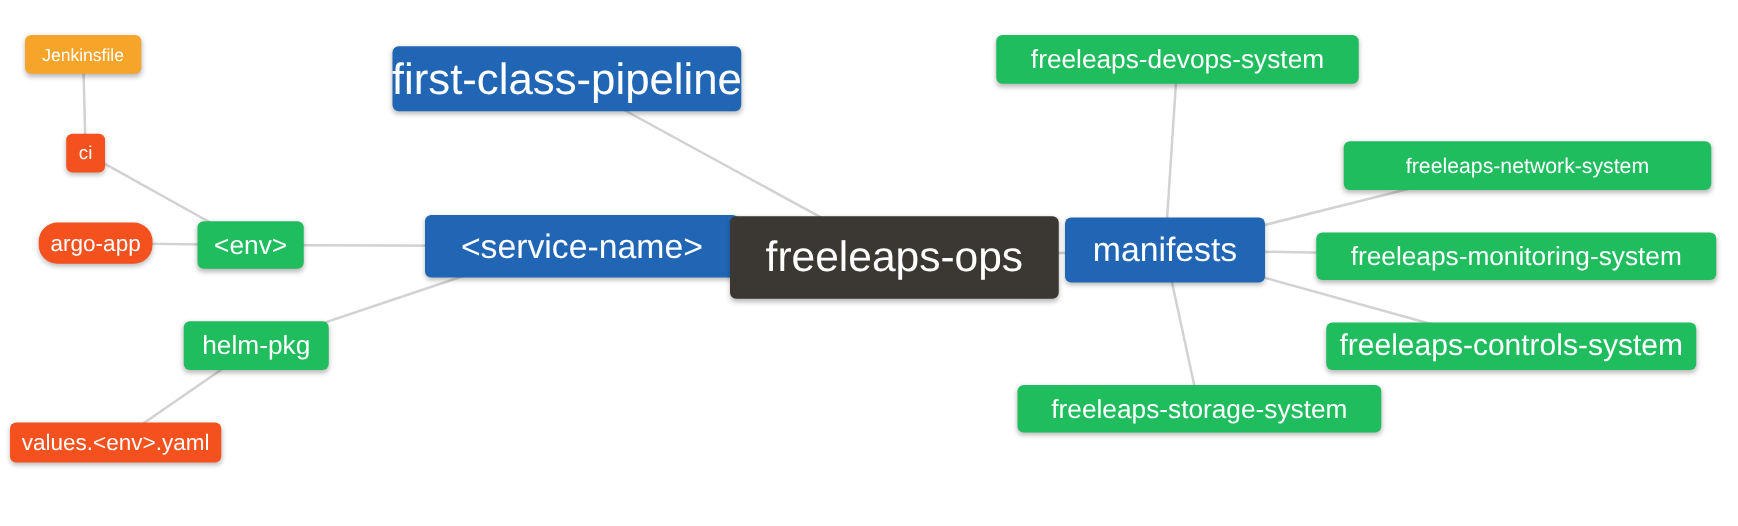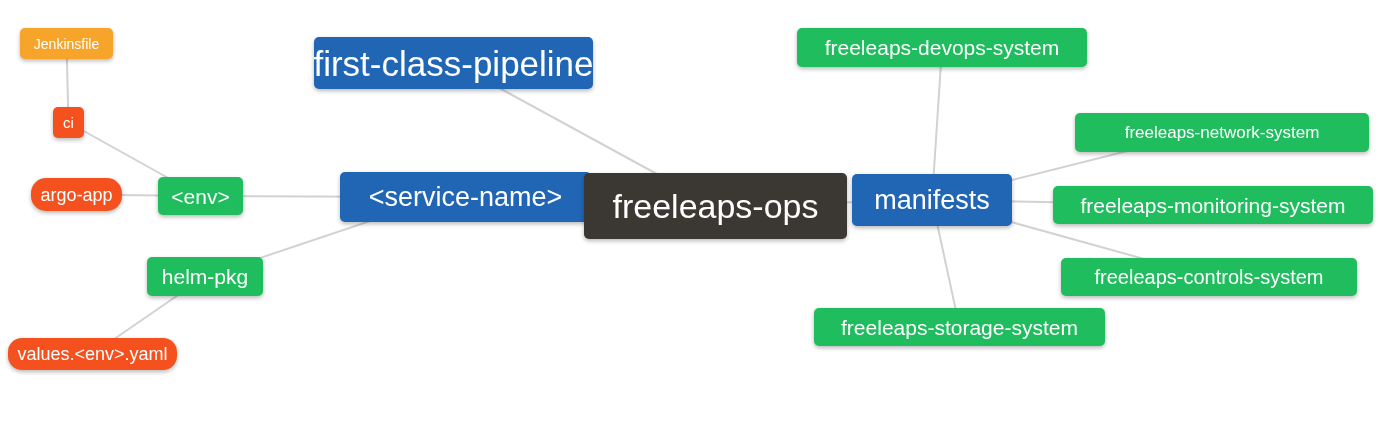--- a/index.html
+++ b/index.html
@@ -58,24 +58,24 @@
       <line x1="932" y1="200" x2="1213" y2="205" stroke="#d2d2d2" stroke-width="2"></line>
       <line x1="932" y1="200" x2="1209" y2="277" stroke="#d2d2d2" stroke-width="2"></line>
       <line x1="932" y1="200" x2="959.5" y2="327" stroke="#d2d2d2" stroke-width="2"></line>
     </svg>
   <div id="node-layer">
       <div class="node" style="left: 20px; top: 28px; width: 93px; height: 31px; font-size: 14px; background: rgb(247, 164, 42); color: rgb(255, 255, 255);">Jenkinsfile</div>
       <div class="node" style="left: 53px; top: 107px; width: 31px; height: 31px; font-size: 15px; background: rgb(244, 81, 30); color: rgb(255, 255, 255); text-align: center;">ci</div>
       <div class="node" style="left: 31px; top: 178px; width: 91px; height: 33px; font-size: 18px; background: rgb(244, 81, 30); color: rgb(255, 255, 255); border-radius: 15px;">argo-app</div>
       <div class="node" style="left: 158px; top: 177px; width: 85px; height: 38px; font-size: 21px; background: rgb(32, 189, 94); color: rgb(255, 255, 255);">&lt;env&gt;</div>
       <div class="node" style="left: 147px; top: 257px; width: 116px; height: 39px; font-size: 21px; background: rgb(32, 189, 94); color: rgb(255, 255, 255);">helm-pkg</div>
-      <div class="node" style="left: 8px; top: 338px; width: 169px; height: 32px; font-size: 18px; background: rgb(244, 81, 30); color: rgb(255, 255, 255); border-radius: 14px;">values.&lt;env&gt;.yaml</div>
+      <div class="node" style="left: 8px; top: 338px; width: 169px; height: 32px; font-size: 18px; background: rgb(244, 81, 30); color: rgb(255, 255, 255);">values.&lt;env&gt;.yaml</div>
       <div class="node" style="left: 314px; top: 37px; width: 279px; height: 52px; font-size: 35px; background: rgb(33, 102, 181); color: rgb(255, 255, 255);">first-class-pipeline</div>
       <div class="node" style="left: 316px; top: 172px; width: 251px; height: 50px; font-size: 27px; background: rgb(33, 102, 181); color: rgb(255, 255, 255); margin-left: 24px;">&lt;service-name&gt;</div>
       <div class="node" style="left: 584px; top: 173px; width: 263px; height: 66px; font-size: 34px; background: rgb(59, 55, 51); color: rgb(255, 255, 255);">freeleaps-ops</div>
       <div class="node" style="left: 852px; top: 174px; width: 160px; height: 52px; font-size: 27px; background: rgb(33, 102, 181); color: rgb(255, 255, 255);">manifests</div>
       <div class="node" style="left: 797px; top: 28px; width: 290px; height: 39px; font-size: 21px; background: rgb(32, 189, 94); color: rgb(255, 255, 255);">freeleaps-devops-system</div>
       <div class="node" style="left: 1054px; top: 113px; width: 294px; height: 39px; font-size: 17px; background: rgb(32, 189, 94); color: rgb(255, 255, 255); margin-left: 21px;">freeleaps-network-system</div>
       <div class="node" style="left: 1053px; top: 186px; width: 320px; height: 38px; font-size: 21px; background: rgb(32, 189, 94); color: rgb(255, 255, 255);">freeleaps-monitoring-system</div>
-      <div class="node" style="left: 1061px; top: 258px; width: 296px; height: 38px; font-size: 20px; background: rgb(32, 189, 94); color: rgb(255, 255, 255);">freeleaps-controls-system</div>
+      <div class="node" style="left: 1061px; top: 258px; width: 296px; height: 38px; font-size: 24px; background: rgb(32, 189, 94); color: rgb(255, 255, 255);">freeleaps-controls-system</div>
       <div class="node" style="left: 814px; top: 308px; width: 291px; height: 38px; font-size: 21px; background: rgb(32, 189, 94); color: rgb(255, 255, 255);">freeleaps-storage-system</div>
     </div>
 </div>
 
 </body></html>

